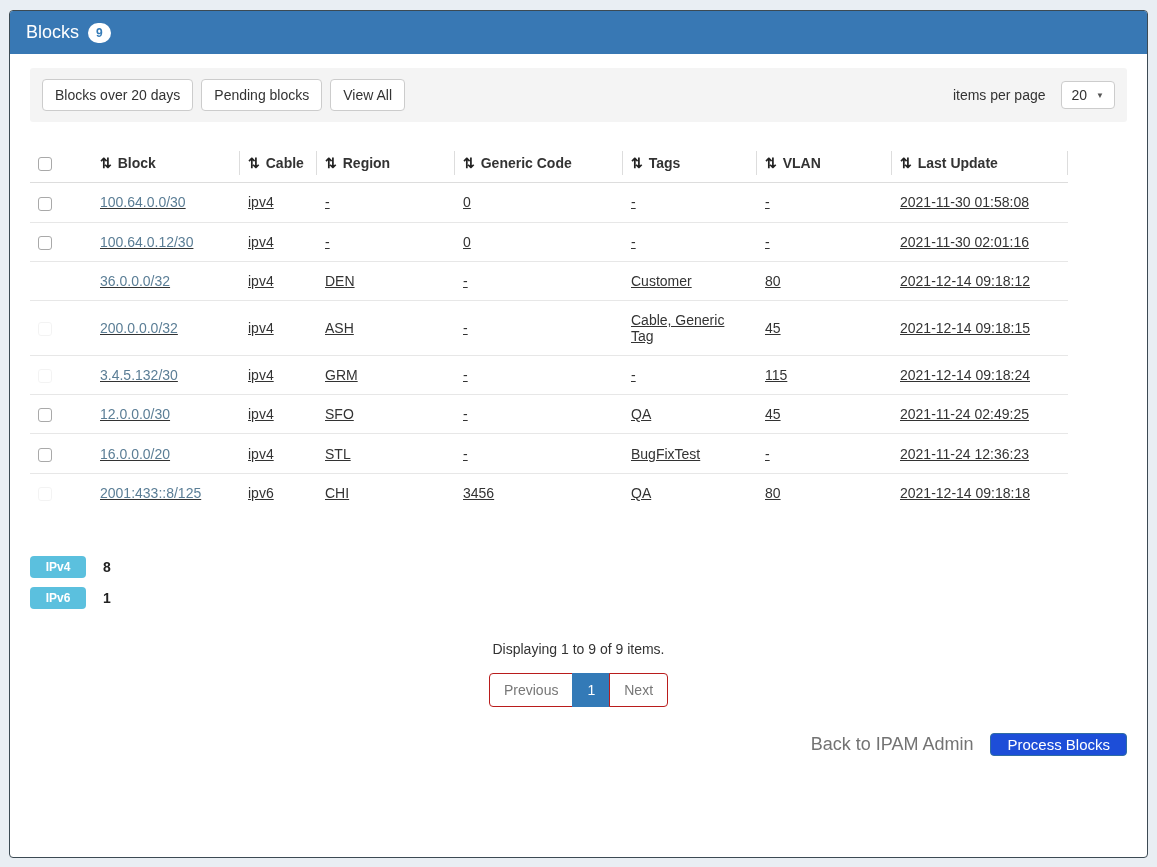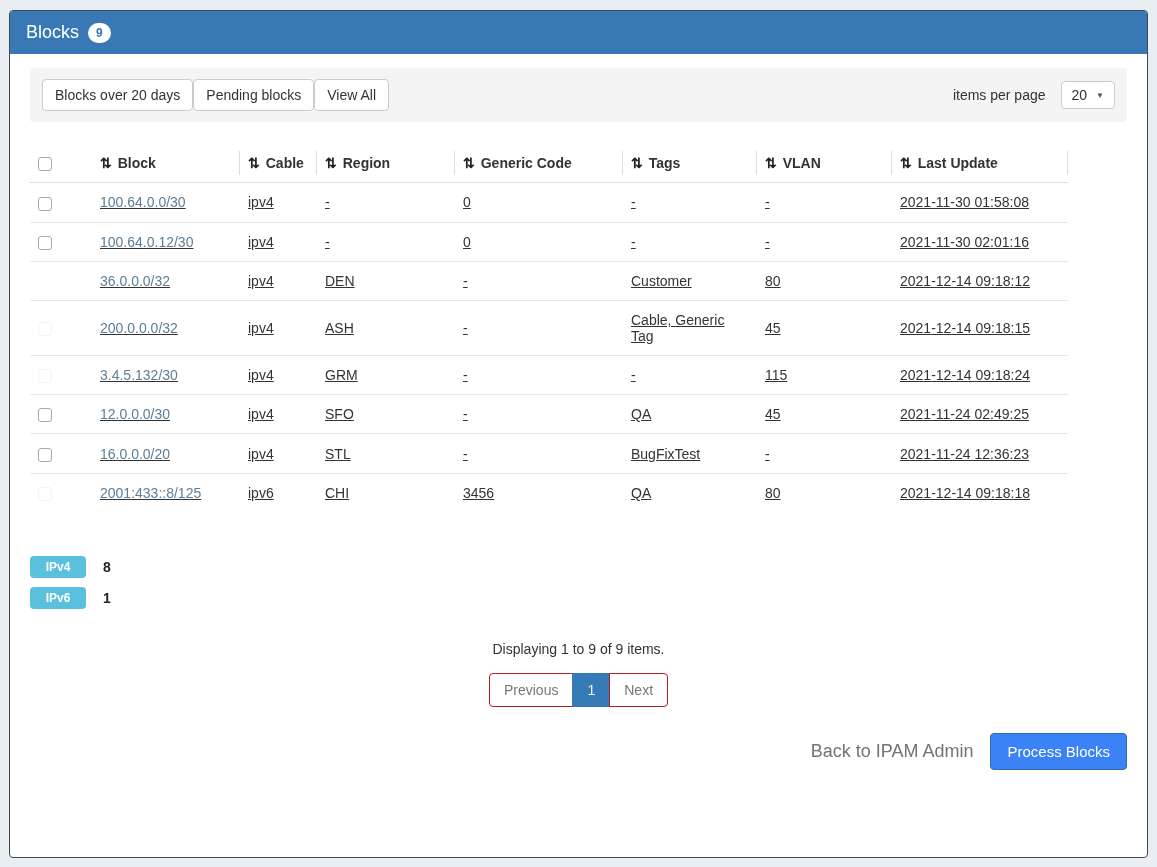--- a/index.html
+++ b/index.html
@@ -40,21 +40,21 @@
   .panel-body { padding: 14px 20px; }
 
   .toolbar {
     background: #f4f4f4;
     border-radius: 3px;
     padding: 11px 12px;
     display: flex;
     justify-content: space-between;
     align-items: center;
   }
-  .filter-buttons { display: flex; }
+  .filter-buttons { display: flex; gap: 8px; }
   .btn-default {
     background: #fff;
     border: 1px solid #ccc;
     border-radius: 4px;
     color: #333;
     font-size: 14px;
     padding: 7px 12px;
     font-family: inherit;
     cursor: pointer;
   }
@@ -150,26 +150,26 @@
 
   .footer-row {
     display: flex;
     justify-content: flex-end;
     align-items: center;
     gap: 17px;
     margin-top: 26px;
   }
   .back-link { color: #737373; font-size: 18px; text-decoration: none; cursor: pointer; }
   .btn-primary {
-    background: #3b82f6;
+    background: #1d4ed8;
     border: 1px solid #2e6da4;
     color: #fff;
     border-radius: 4px;
     font-size: 15px;
-    padding: 9px 16px;
+    padding: 2px 16px;
     font-family: inherit;
     cursor: pointer;
   }
 </style>
 </head>
 <body>
 
 <div class="page">
   <div class="panel">
 

